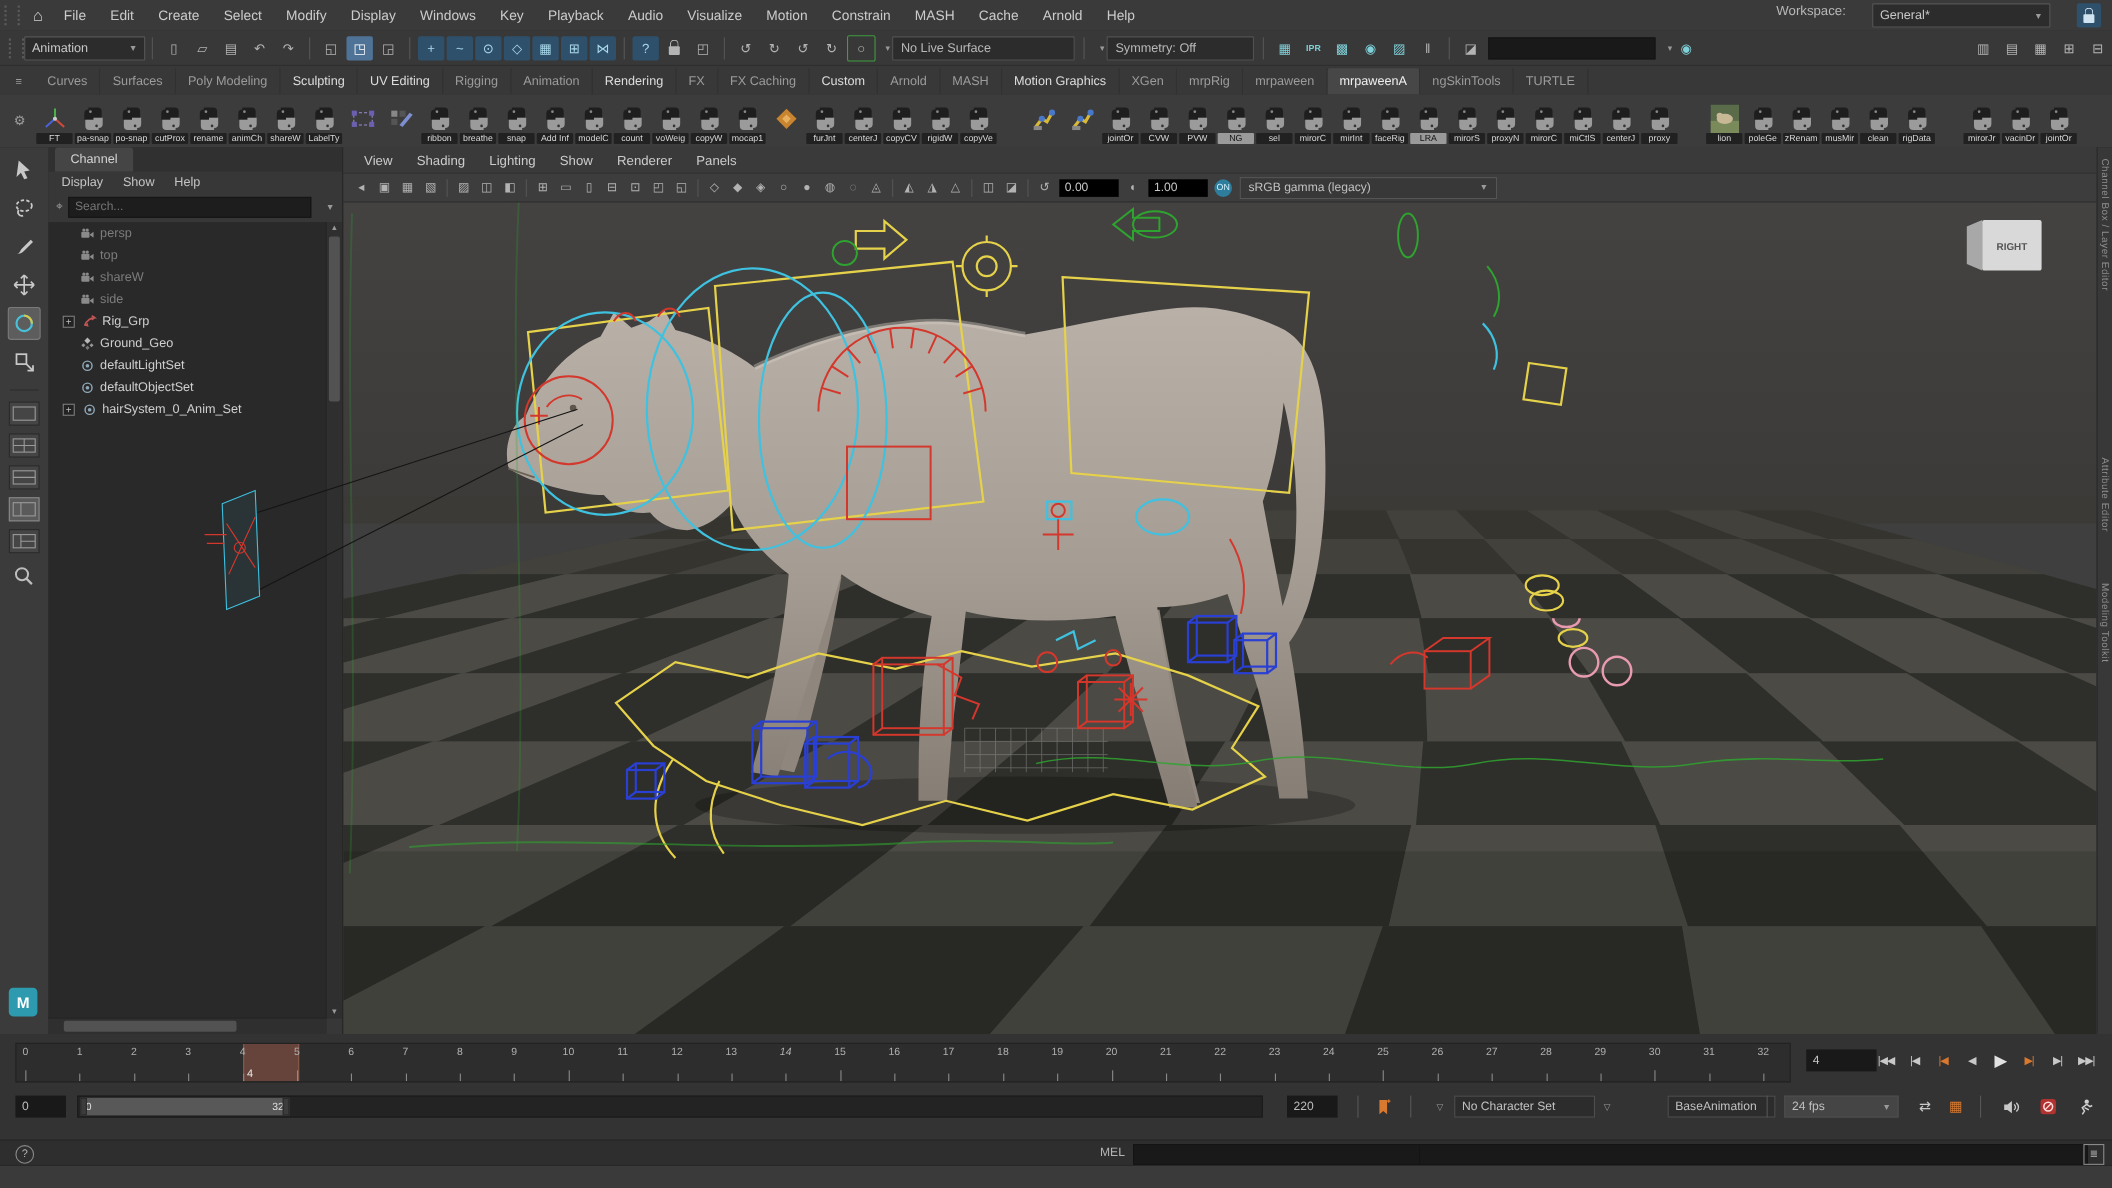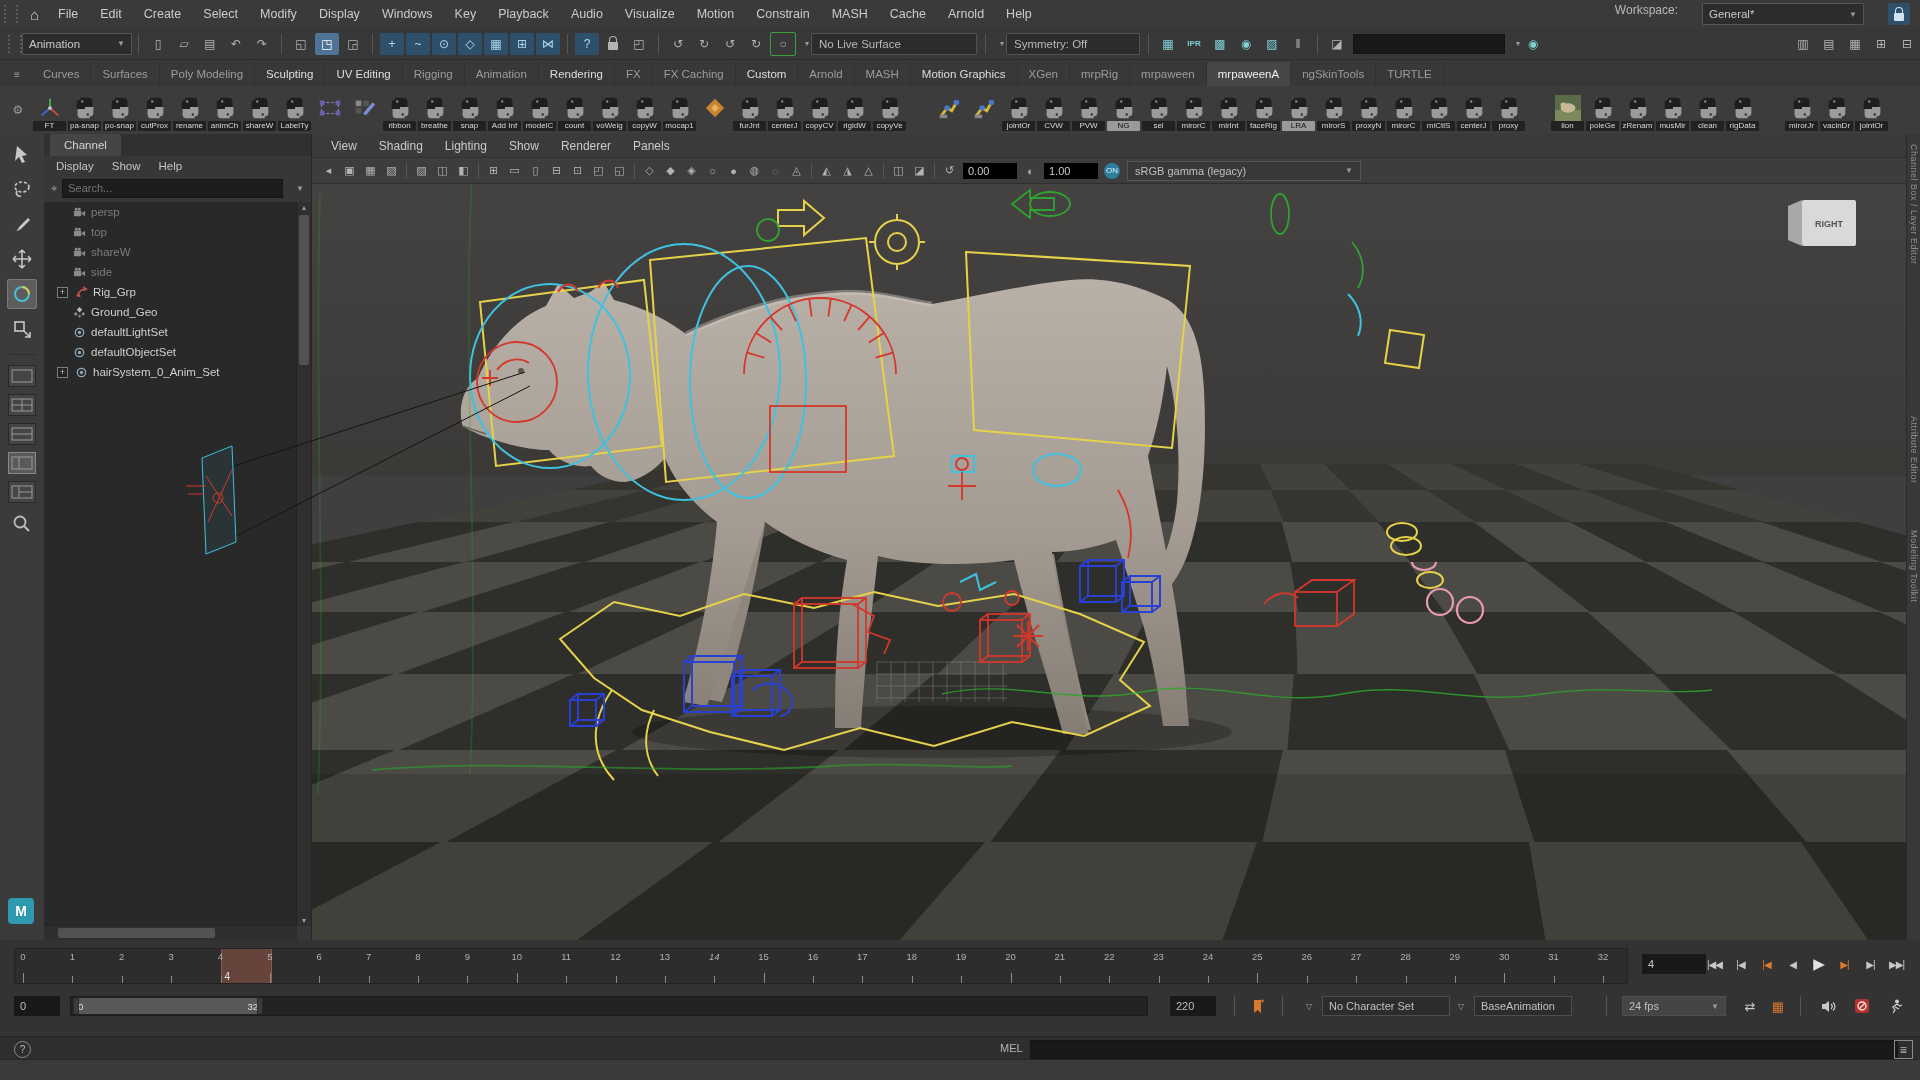--- a/index.html
+++ b/index.html
@@ -1328,21 +1328,21 @@
           <path d="M2 1h7v13l-3.5-3L2 14z" fill="#d9792f"></path>
           <path d="M9 2h3M10.5 0.5v3" stroke="#d9792f" stroke-width="1.2"></path>
         </svg>
     </div>
     <div class="rr-sep" style="left:1282px"></div>
     <span class="rr-caret" style="left:1306px">▽</span>
     <div class="rr-combo" style="left:1322px;width:128px">
       <span>No Character Set</span>
     </div>
     <span class="rr-caret" style="left:1458px">▽</span>
-    <div class="rr-combo" style="left:1474px;width:98px">
+    <div class="rr-combo" style="left:1516px;width:98px">
       <span>BaseAnimation</span>
     </div>
     <div class="rr-sep" style="left:1606px"></div>
     <div class="rr-combo" style="left:1622px;width:104px;background:#454545">
       <span>24 fps</span>
       <span class="caret">▼</span>
     </div>
     <div class="rr-icon" style="left:1740px">⇄</div>
     <div class="rr-icon" style="left:1768px;color:#d9792f">▦</div>
     <div class="rr-sep" style="left:1800px"></div>

